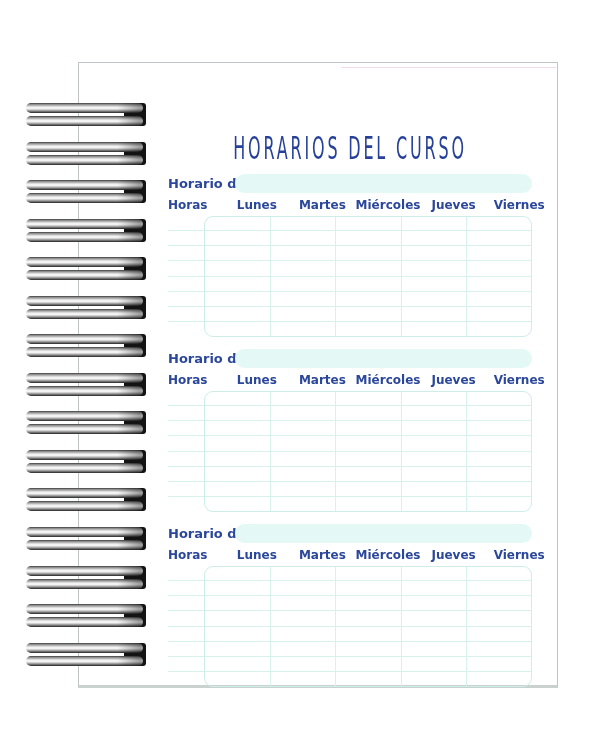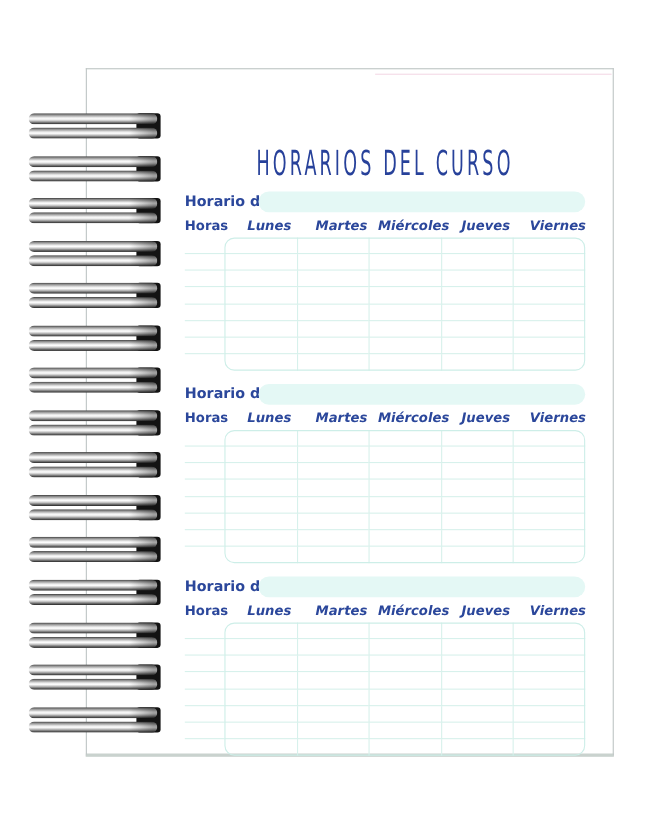--- a/index.html
+++ b/index.html
@@ -34,21 +34,21 @@
 
   .label-row { display:flex; height:19px; align-items:center; }
   .label-row .lbl {
     width:67px; font-size:13px; font-weight:bold; color:#2b479b; white-space:pre;
   }
   .pill { flex:1; height:19px; background:#e4f8f5; border-radius:10px; }
 
   .header-row { margin-top:6px; height:12px; display:flex; }
   .hdr { font-size:12px; font-weight:bold; color:#2b479b; text-align:center; line-height:12px; }
   .hdr.horas { width:36px; }
-  .hdr.day   { flex:1; position:relative; left:8px;font-style:italic; }
+  .hdr.day   { flex:1; position:relative; left:20px; }
 
   .grid {
     margin-top:5px; height:121px; position:relative;
     display:grid; grid-template-columns:36px repeat(5,1fr); grid-template-rows:repeat(8,1fr);
   }
   .cell.bb { border-bottom:1px solid #d7f1ec; }
   .cell.bl { border-left:1px solid #d7f1ec; }
   .outline {
     position:absolute; left:36px; top:0; right:0; bottom:0;
     border:1px solid #cdeee8; border-radius:9px; pointer-events:none;

